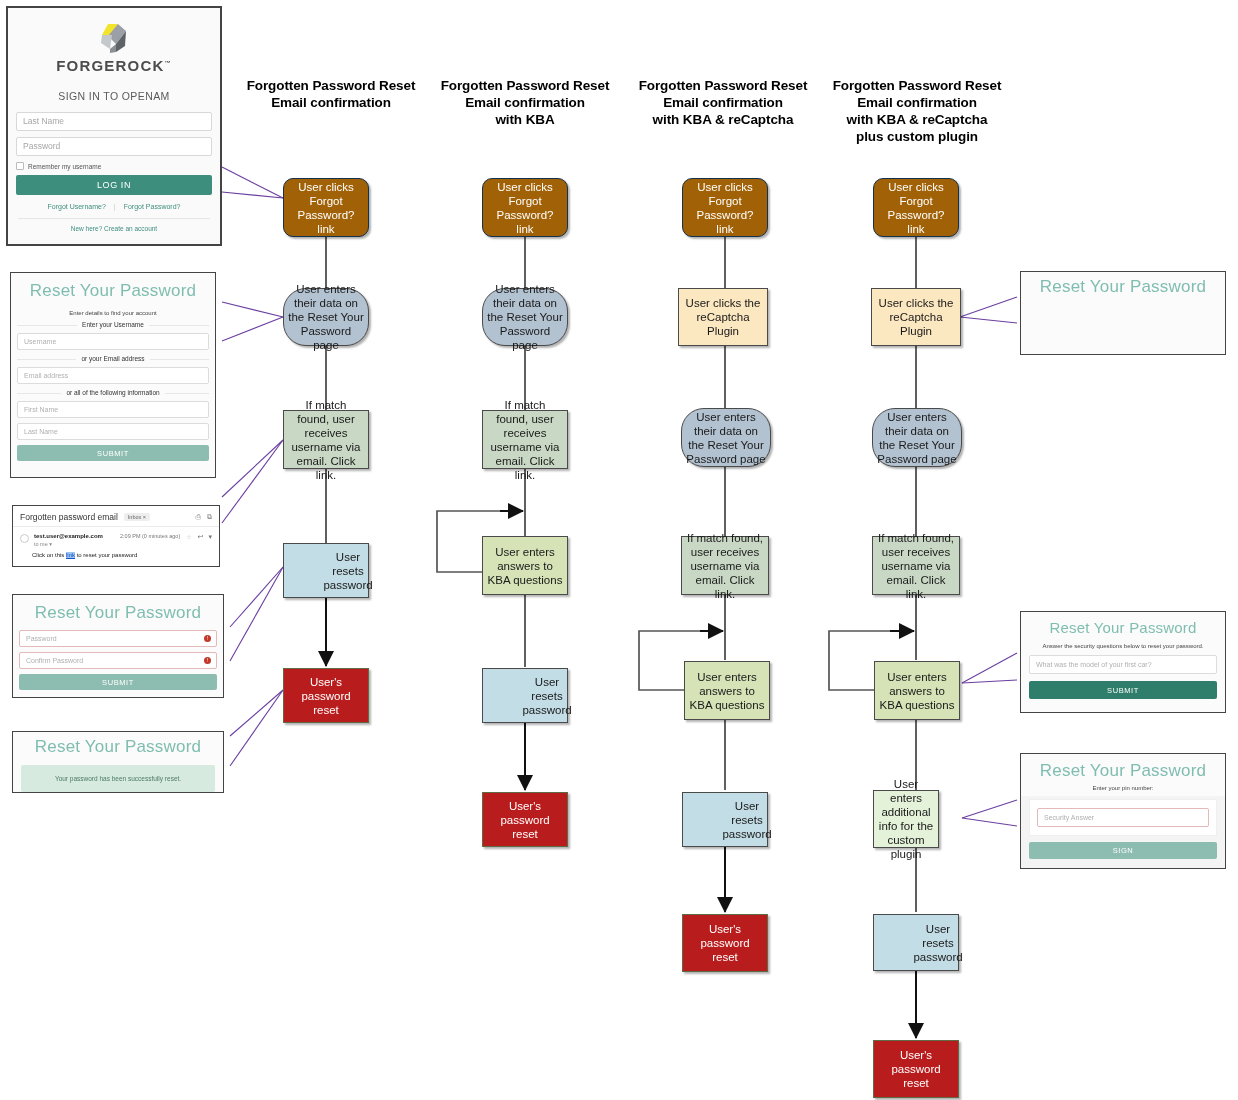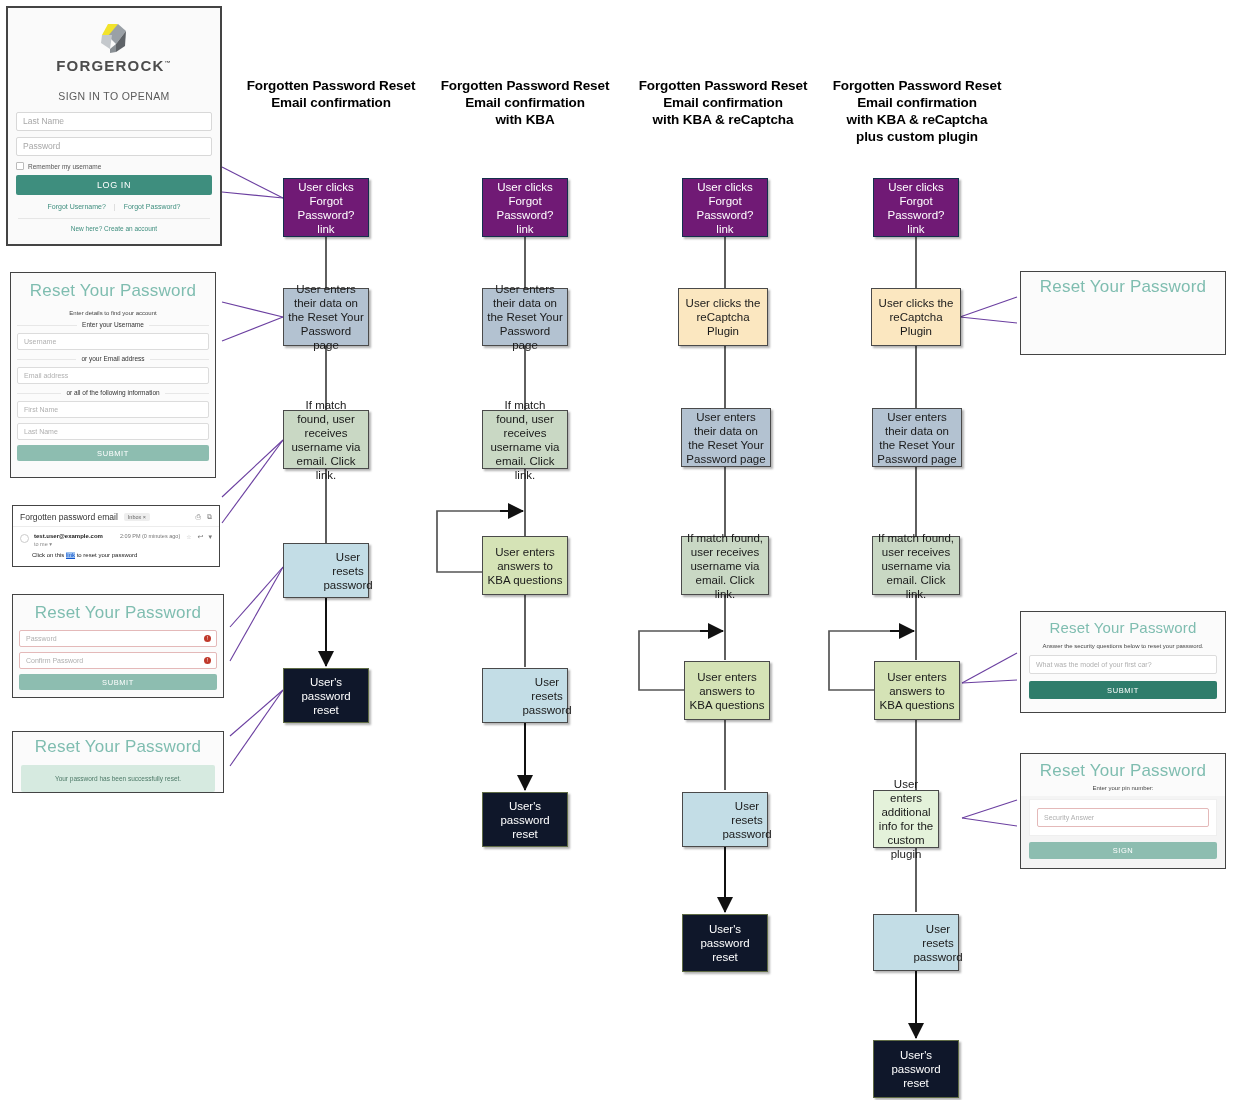--- a/index.html
+++ b/index.html
@@ -29,24 +29,24 @@
     position:absolute;z-index:4;
     box-sizing:border-box;
     border:1px solid #4a4a4a;
     display:flex;align-items:center;justify-content:center;
     text-align:center;
     font-size:11.5px;line-height:14px;
     color:#1a1a1a;
     box-shadow:2px 2px 2px rgba(0,0,0,.30);
     padding:2px 4px;
   }
-  .n-dark   {background:#701a75;color:#ffffff;border-color:#13304c;}
-  .n-steel  {background:#b3c2d1;}
+  .n-dark   {background:#a16207;color:#ffffff;border-color:#13304c;border-radius:10px;}
+  .n-steel  {background:#b3c2d1;border-radius:23px;}
   .n-sage   {background:#c9d8c4;}
-  .n-olive  {background:#0f172a;color:#ffffff;border-color:#5f6b45;}
+  .n-olive  {background:#b91c1c;color:#ffffff;border-color:#5f6b45;}
   .n-blue   {background:#c3dde6;padding-left:48px;}
   .n-cream  {background:#fbe7c0;}
   .n-green  {background:#d5e3b6;}
   .n-mint   {background:#e4f2da;}
 
   
   .shot{
     position:absolute;z-index:4;box-sizing:border-box;
     background:#ffffff;border:1px solid #444;
     overflow:hidden;

